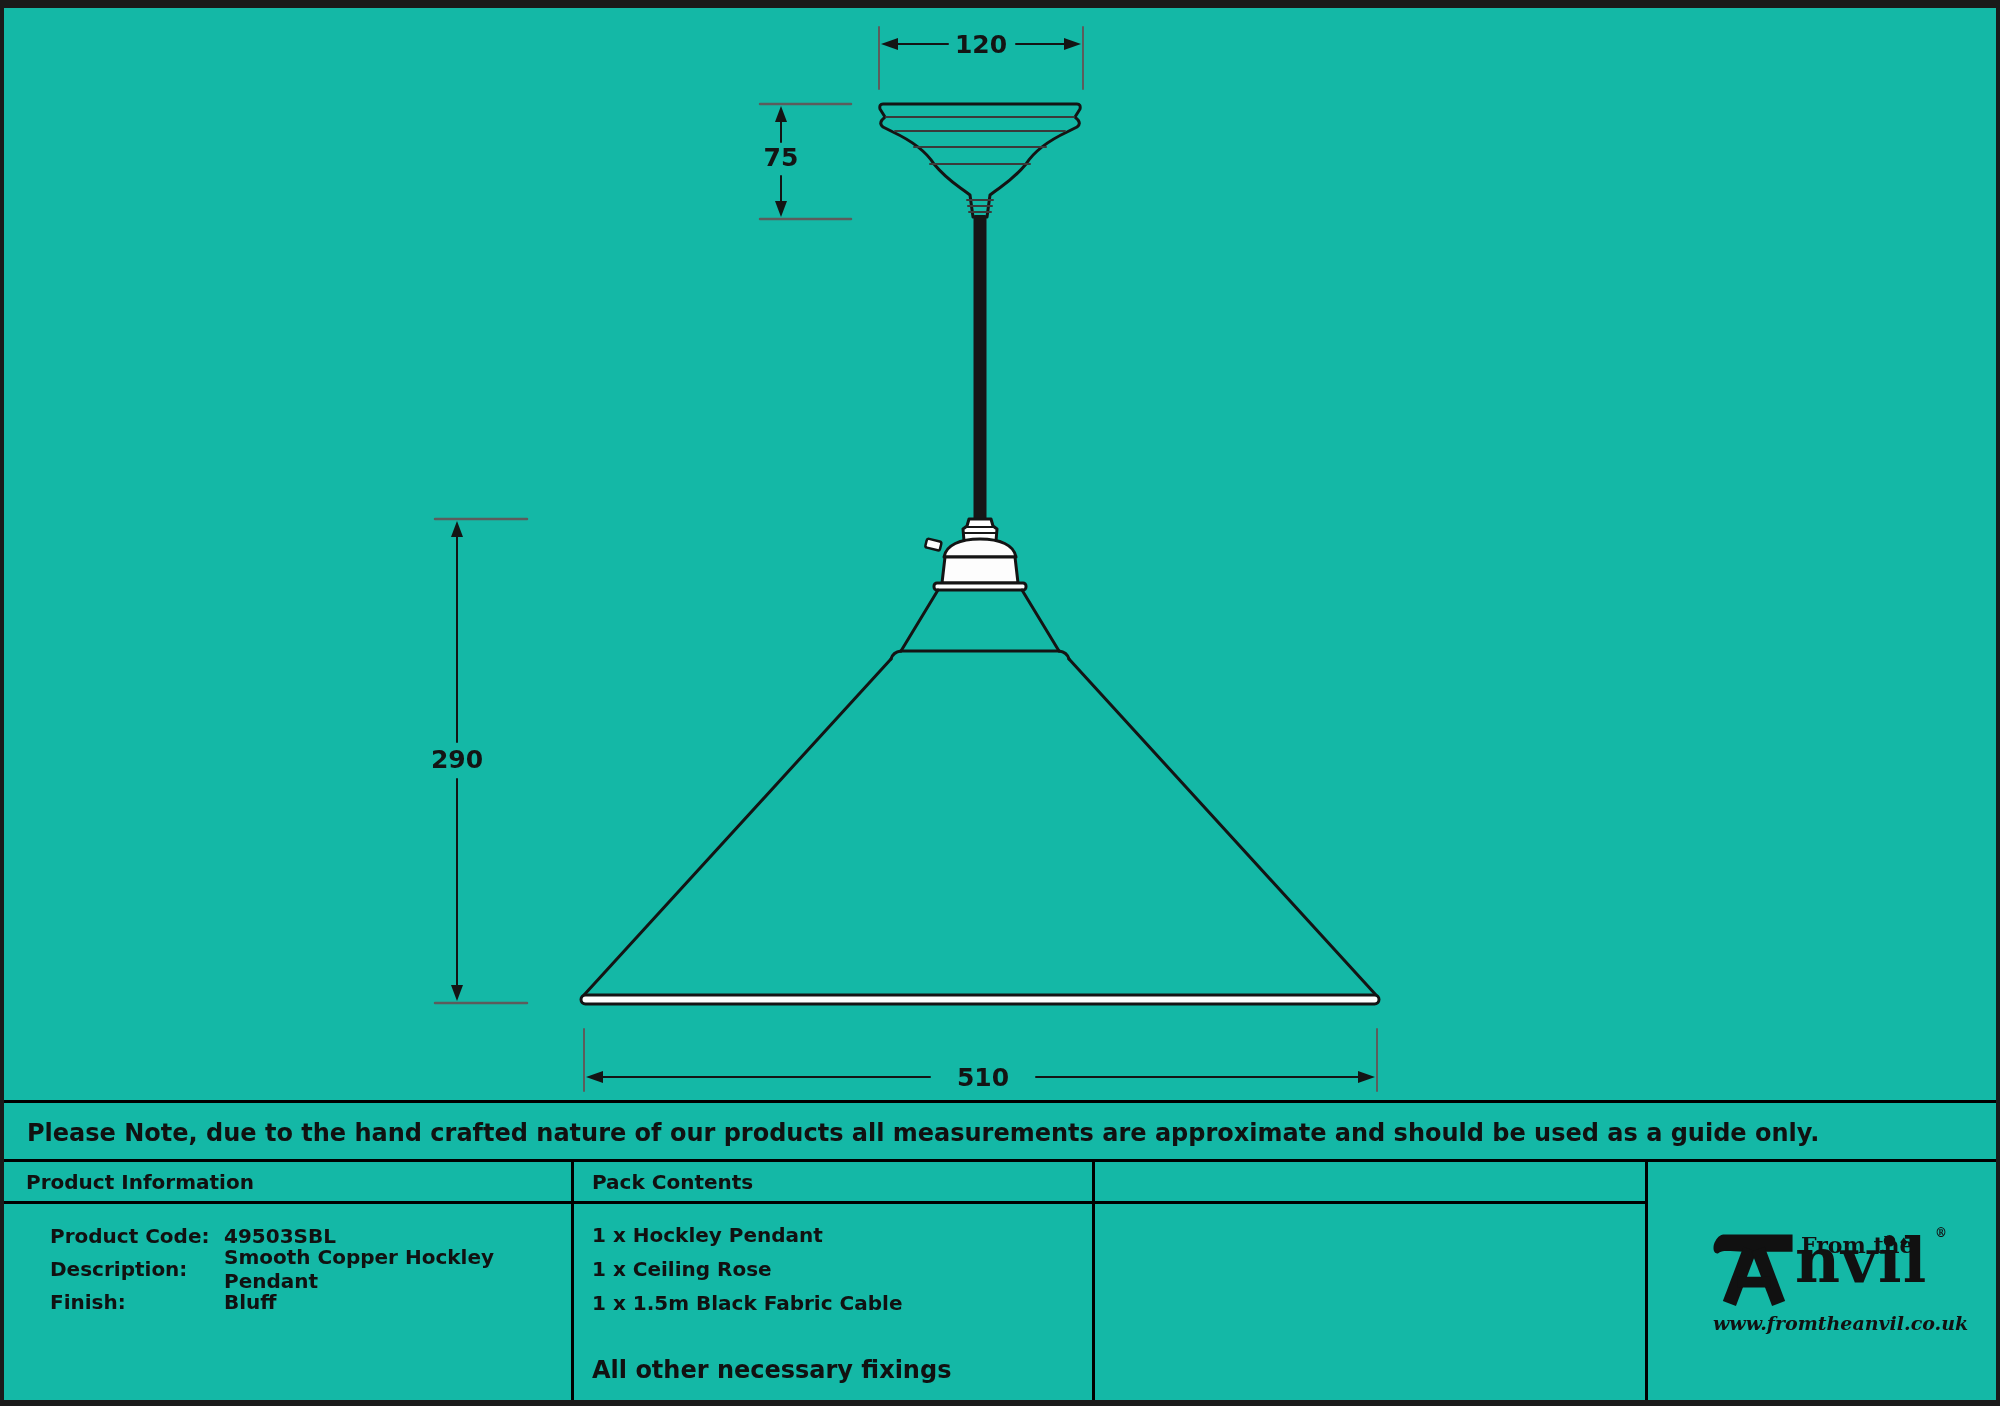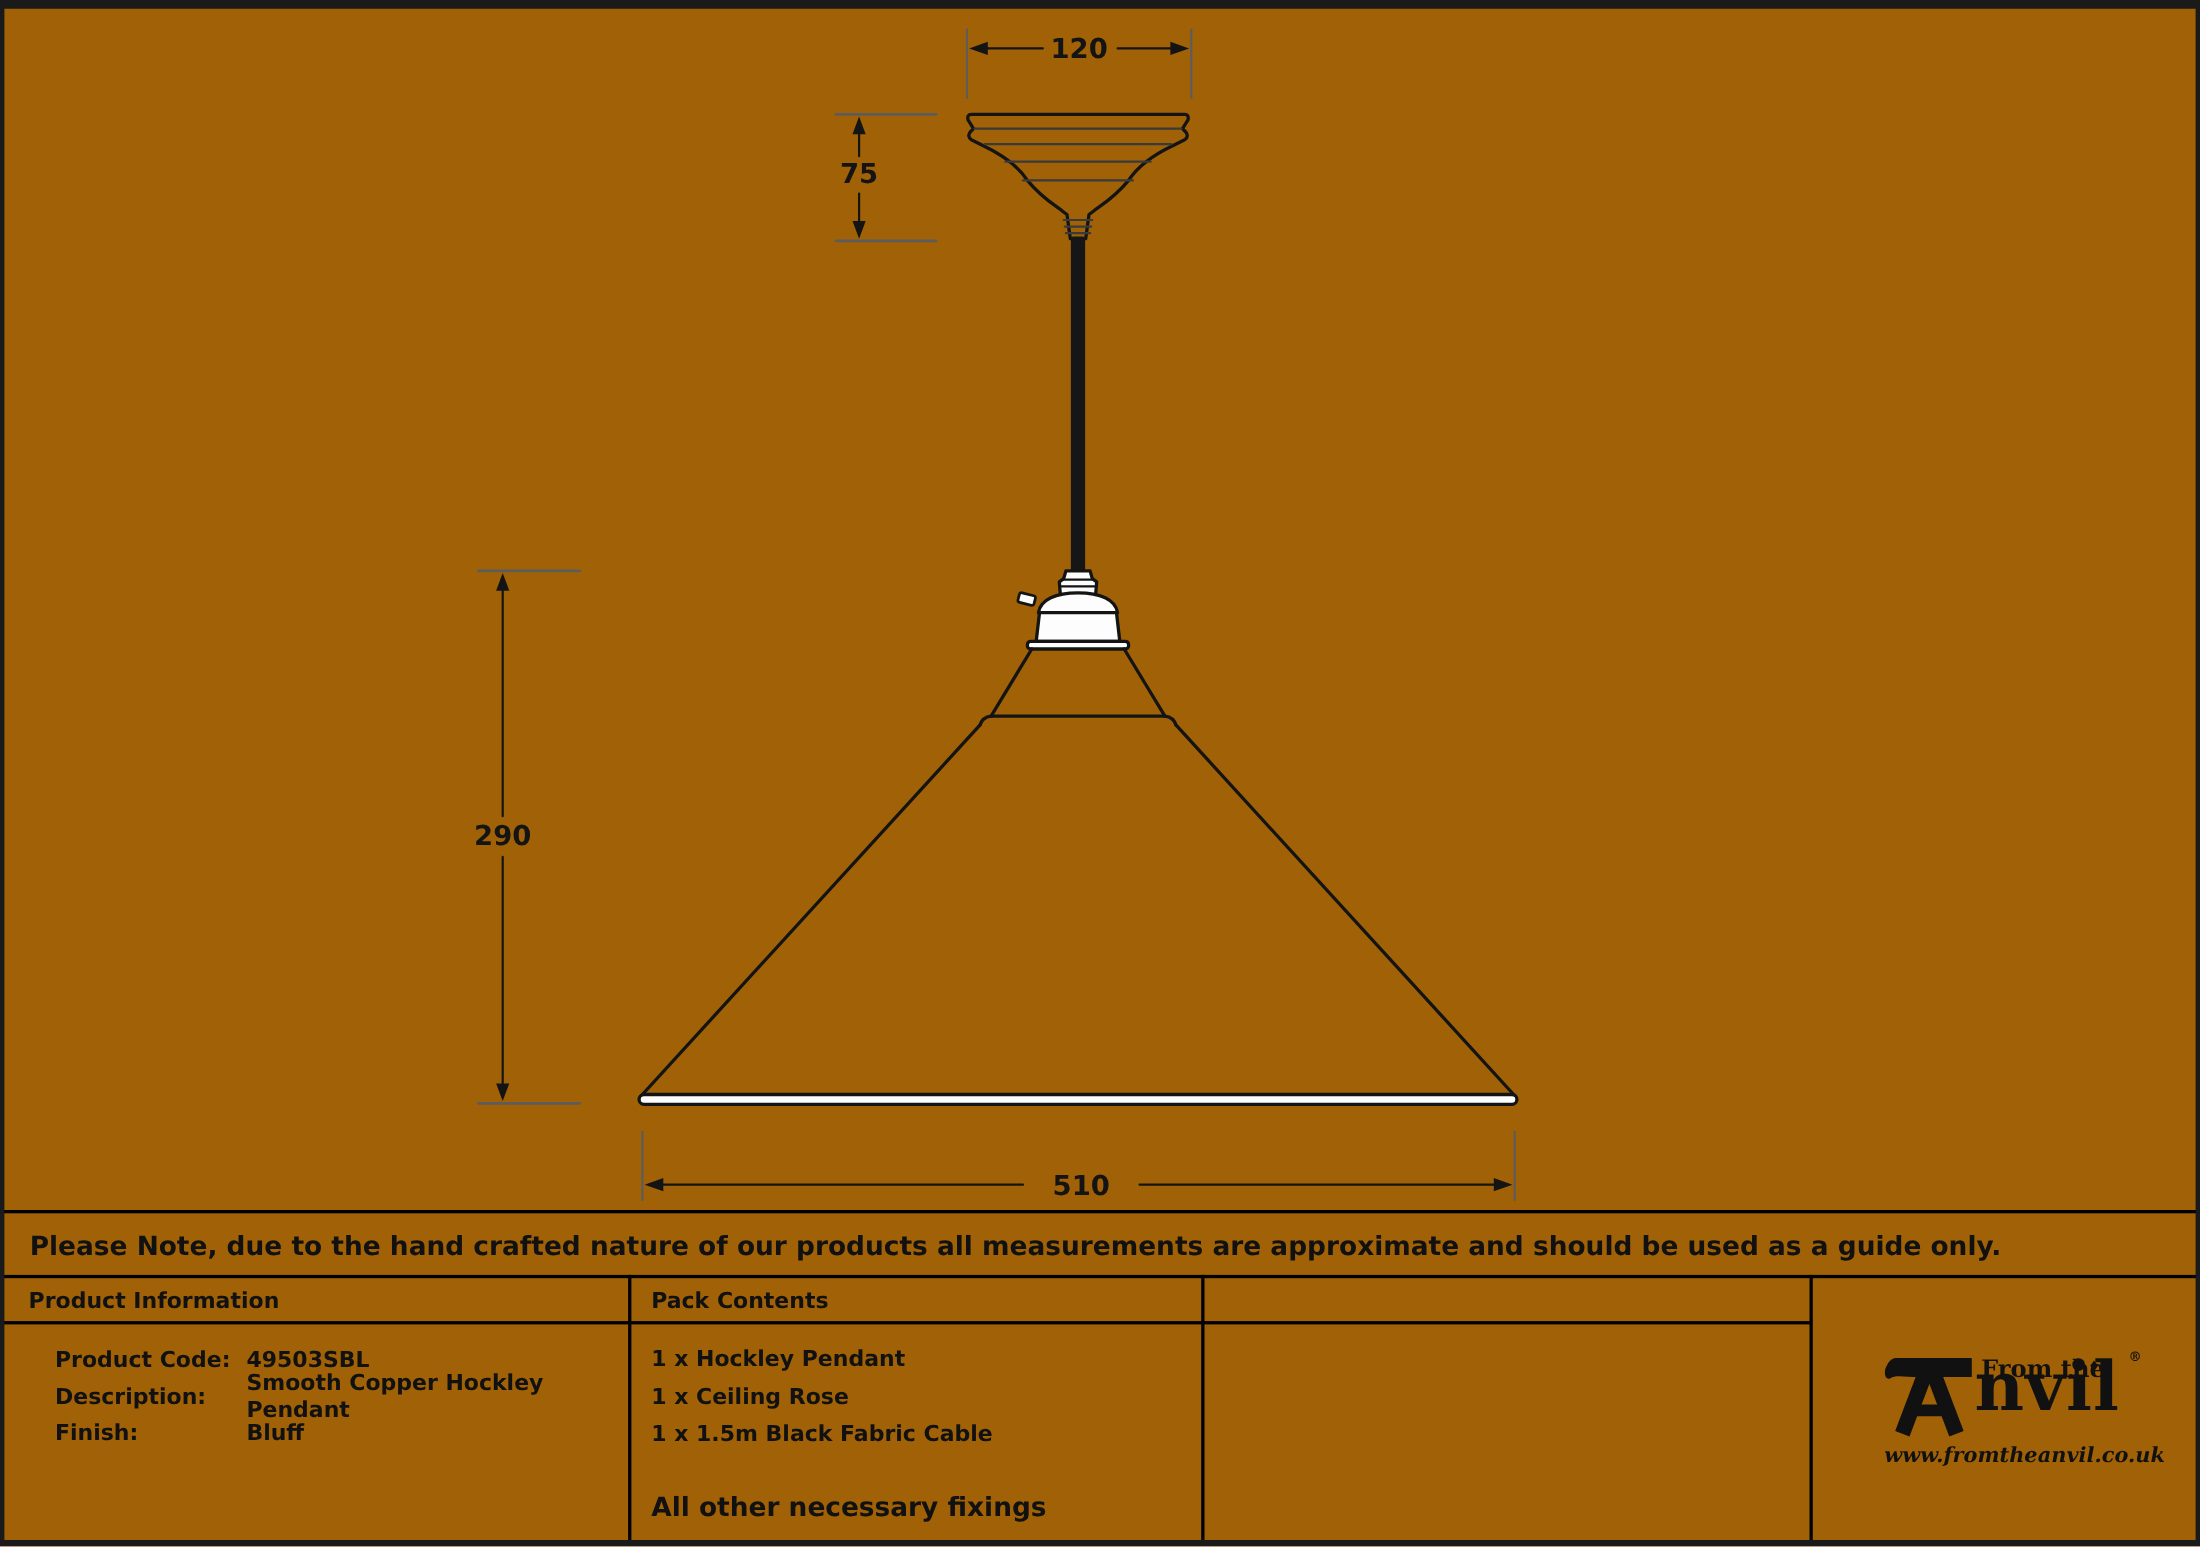--- a/index.html
+++ b/index.html
@@ -1,18 +1,18 @@
 <!DOCTYPE html>
 <html><head>
 <meta charset="utf-8">
 <style>
   html,body{margin:0;padding:0;background:#e8e8e8;}
   .page{
     position:relative;width:2000px;height:1406px;margin:0 auto;
-    background:#a16207;overflow:hidden;
+    background:#14b8a6;overflow:hidden;
     font-family:"DejaVu Sans",sans-serif;color:#111;
     box-sizing:border-box;
     text-decoration:underline;
   }
   .frame{
     position:absolute;inset:0;border-style:solid;border-color:#1a1a1a;
     border-width:8px 4px 6px 4px;pointer-events:none;z-index:40;
   }
   .drawing-svg{position:absolute;left:0;top:0;z-index:5;}
 

